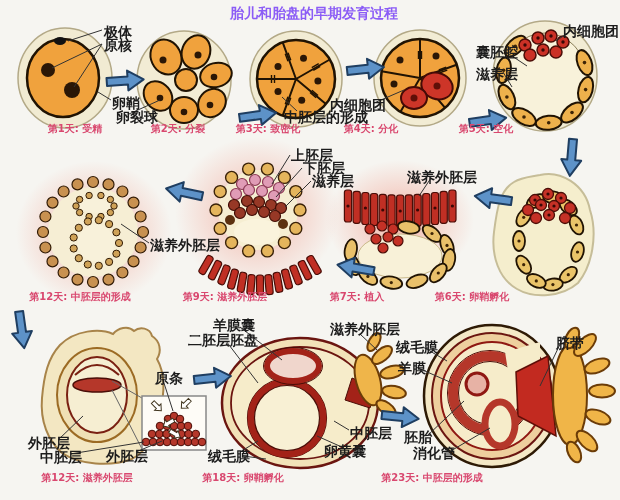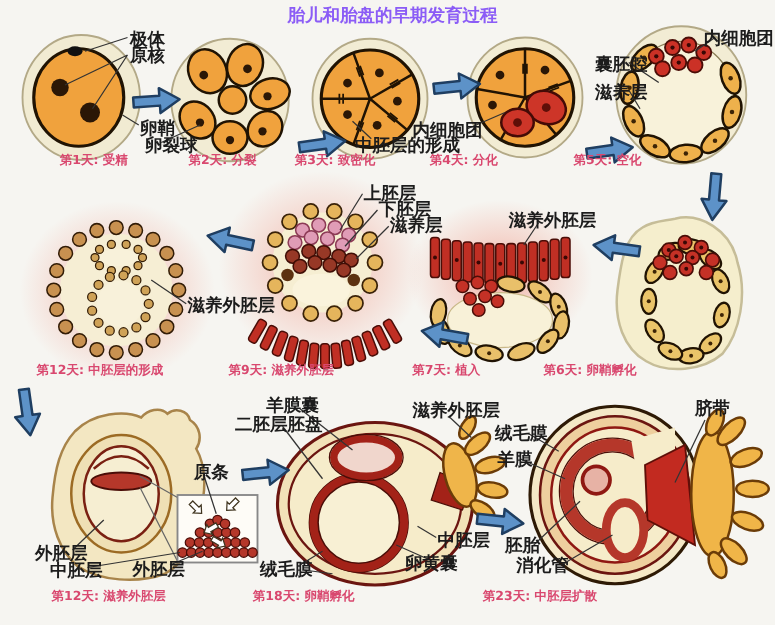--- a/index.html
+++ b/index.html
@@ -510,21 +510,21 @@
 <span class="cap" style="left:178px;top:124px">第2天: 分裂</span>
 <span class="cap" style="left:268px;top:124px">第3天: 致密化</span>
 <span class="cap" style="left:371px;top:124px">第4天: 分化</span>
 <span class="cap" style="left:486px;top:124px">第5天: 空化</span>
 <span class="cap" style="left:80px;top:292px">第12天: 中胚层的形成</span>
 <span class="cap" style="left:225px;top:292px">第9天: 滋养外胚层</span>
 <span class="cap" style="left:357px;top:292px">第7天: 植入</span>
 <span class="cap" style="left:472px;top:292px">第6天: 卵鞘孵化</span>
 <span class="cap" style="left:87px;top:473px">第12天: 滋养外胚层</span>
 <span class="cap" style="left:243px;top:473px">第18天: 卵鞘孵化</span>
-<span class="cap" style="left:432px;top:473px">第23天: 中胚层扩散</span>
+<span class="cap" style="left:432px;top:473px">第23天: 中胚层的形成</span>
 
 <span class="lbl" style="left:104px;top:25px">极体</span>
 <span class="lbl" style="left:104px;top:38px">原核</span>
 <span class="lbl" style="left:112px;top:96px">卵鞘</span>
 <span class="lbl" style="left:116px;top:110px">卵裂球</span>
 <span class="lbl" style="left:284px;top:110px">中胚层的形成</span>
 <span class="lbl" style="left:330px;top:98px">内细胞团</span>
 <span class="lbl" style="left:563px;top:24px">内细胞团</span>
 <span class="lbl" style="left:476px;top:45px">囊胚腔</span>
 <span class="lbl" style="left:476px;top:67px">滋养层</span>
@@ -540,15 +540,15 @@
 <span class="lbl" style="left:213px;top:318px">羊膜囊</span>
 <span class="lbl" style="left:188px;top:333px">二胚层胚盘</span>
 <span class="lbl" style="left:330px;top:322px">滋养外胚层</span>
 <span class="lbl" style="left:350px;top:426px">中胚层</span>
 <span class="lbl" style="left:324px;top:444px">卵黄囊</span>
 <span class="lbl" style="left:208px;top:449px">绒毛膜</span>
 <span class="lbl" style="left:396px;top:340px">绒毛膜</span>
 <span class="lbl" style="left:398px;top:361px">羊膜</span>
 <span class="lbl" style="left:404px;top:430px">胚胎</span>
 <span class="lbl" style="left:413px;top:446px">消化管</span>
-<span class="lbl" style="left:556px;top:320px">脐带</span>
+<span class="lbl" style="left:556px;top:336px">脐带</span>
 
 </div>
 
 </body></html>

